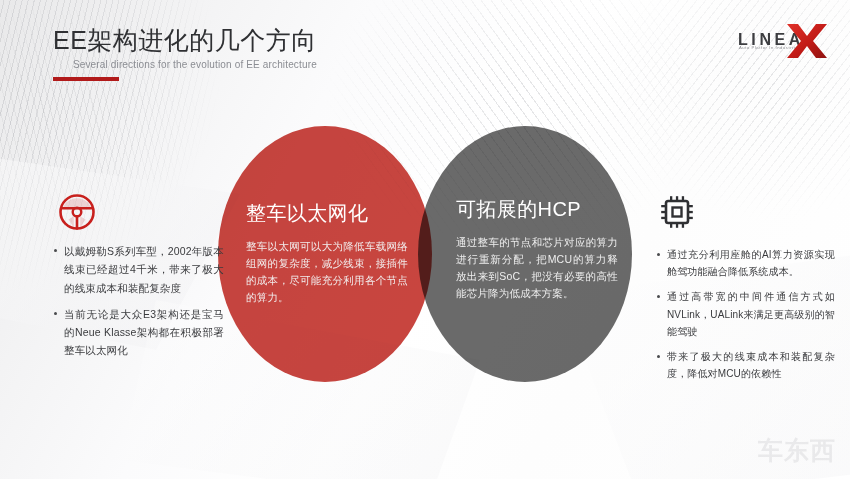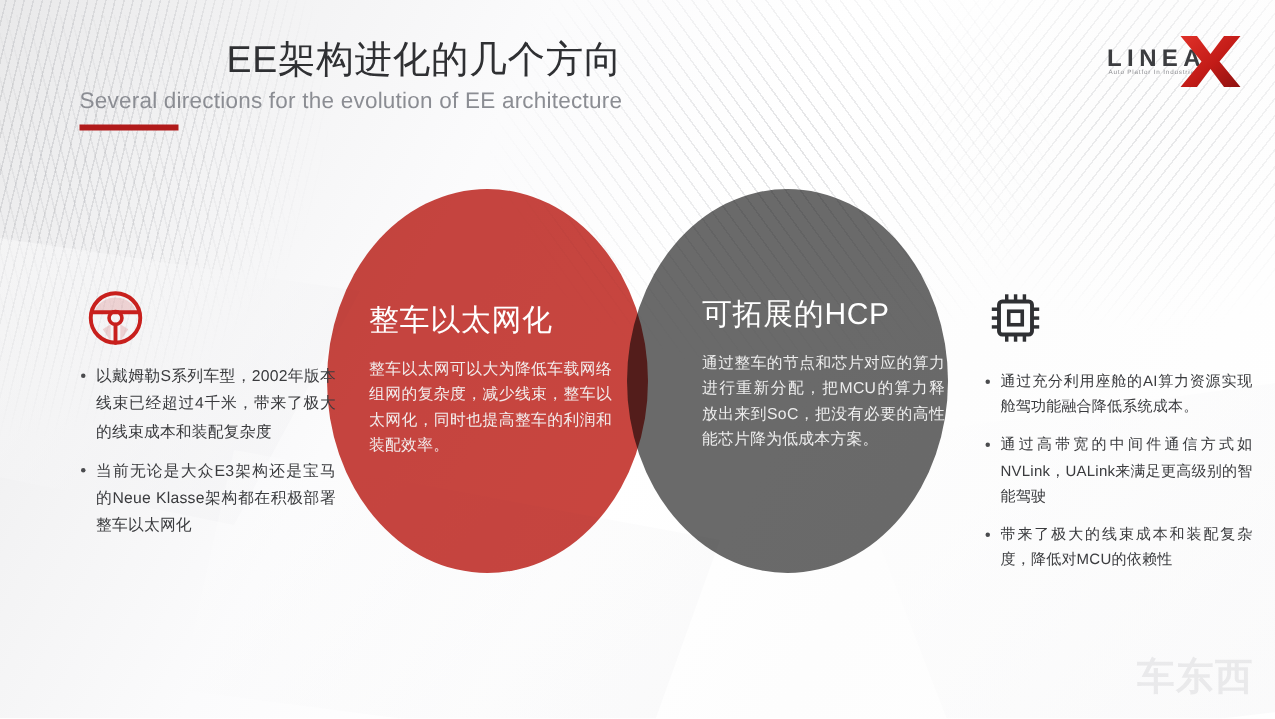--- a/index.html
+++ b/index.html
@@ -104,21 +104,21 @@
   .title-cn {
     font-size: 25px;
     color: #2f3033;
     letter-spacing: .5px;
     line-height: 1.15;
     white-space: nowrap;
     font-weight: 400;
   }
   .title-en {
     margin-top: 4px;
-    font-size: 15px;
+    font-size: 10px;
     color: #8b8d93;
     letter-spacing: .15px;
     white-space: nowrap;
     font-weight: 400;
   }
   .title-rule {
     margin-top: 7px;
     width: 66px;
     height: 4px;
     background: #b11a1a;
@@ -159,21 +159,21 @@
     width: 214px;
     height: 256px;
     border-radius: 50%;
     mix-blend-mode: multiply;
   }
   .circle-red  { left: 218px; top: 126px; background: #c8453f; }
   .circle-gray { left: 418px; top: 126px; background: #6a6a6a; }
 
   .circle-body { position: absolute; }
   .body-red  { left: 246px; top: 200px; width: 162px; }
-  .body-gray { left: 468px; top: 196px; width: 162px; }
+  .body-gray { left: 456px; top: 196px; width: 162px; }
 
   .circle-title {
     color: #ffffff;
     font-size: 20px;
     font-weight: 400;
     letter-spacing: .4px;
     white-space: nowrap;
     margin-bottom: 11px;
   }
   .circle-text {
@@ -266,21 +266,21 @@
     </svg>
   </div>
 
   <div class="venn">
     <div class="circle circle-red"></div>
     <div class="circle circle-gray"></div>
   </div>
 
   <div class="circle-body body-red">
     <div class="circle-title">整车以太网化</div>
-    <div class="circle-text">整车以太网可以大为降低车载网络组网的复杂度，减少线束，整车以太网化，同时也提高整车的利润和装配效率。</div>
+    <div class="circle-text">整车以太网可以大为降低车载网络组网的复杂度，减少线束，接插件的成本，尽可能充分利用各个节点的算力。</div>
   </div>
 
   <div class="circle-body body-gray">
     <div class="circle-title">可拓展的HCP</div>
     <div class="circle-text">通过整车的节点和芯片对应的算力进行重新分配，把MCU的算力释放出来到SoC，把没有必要的高性能芯片降为低成本方案。</div>
   </div>
 
   <div class="side-icon icon-left">
     <svg width="40" height="40" viewBox="0 0 40 40">
       <circle cx="20" cy="20" r="16.5" fill="none" stroke="#c8201d" stroke-width="2.6"></circle>

